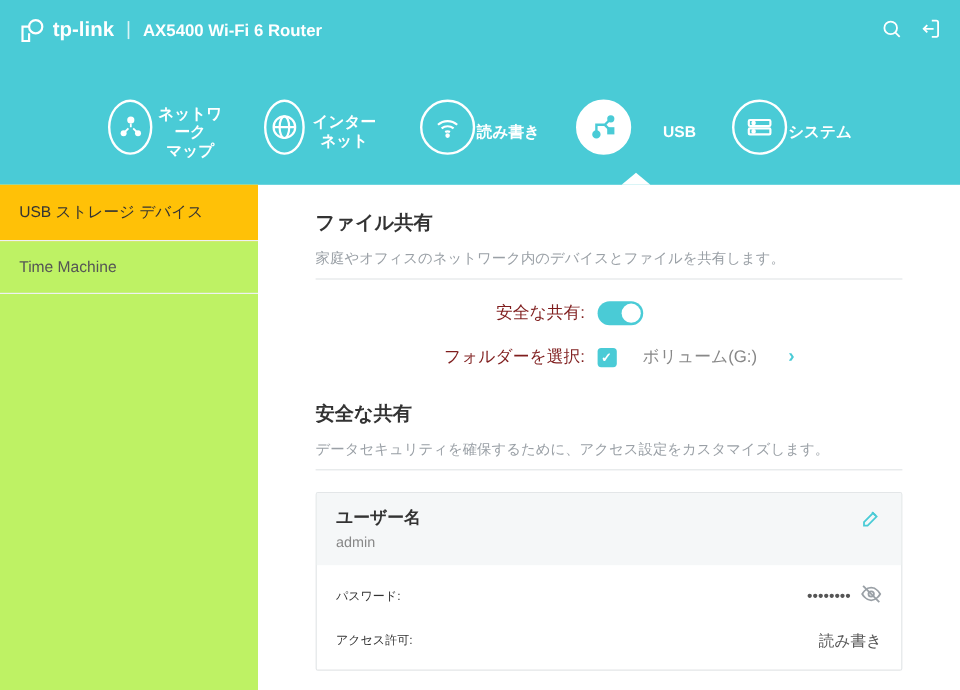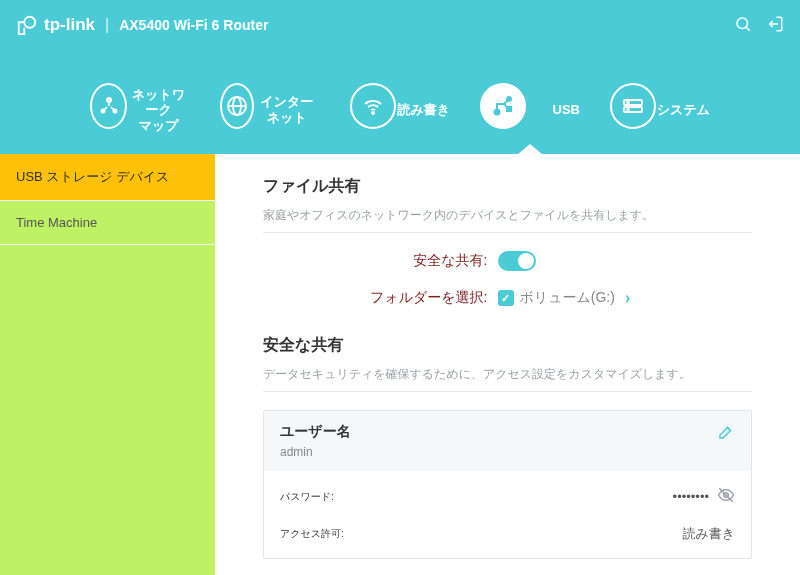--- a/index.html
+++ b/index.html
@@ -29,21 +29,21 @@
 .sidebar-item { padding: 14px 16px; font-size: 13px; color: #555; cursor: pointer; border-bottom: 1px solid #eef1f3; }
 .sidebar-item.active { background: #ffc107; color: #333; }
 
 .main { flex: 1; padding: 22px 48px 0 48px; overflow-y: auto; }
 .section-title { font-size: 16px; font-weight: bold; color: #333; margin-bottom: 10px; }
 .section-desc { font-size: 12px; color: #9aa0a6; margin-bottom: 8px; }
 .hr { border: none; border-top: 1px solid #e3e6e8; margin-bottom: 18px; }
 
 .form-row { display: flex; align-items: center; justify-content: center; margin-bottom: 18px; }
 .row-label { width: 160px; text-align: right; font-size: 14px; color: #7f1d1d; padding-right: 10px; }
-.row-value { width: 180px; display: flex; align-items: center; gap: 6px; color: #888; font-size: 14px; }
+.row-value { width: 180px; display: flex; align-items: center; gap: 22px; color: #888; font-size: 14px; }
 
 .toggle { width: 38px; height: 20px; background: #4acbd6; border-radius: 10px; position: relative; cursor: pointer; }
 .toggle::after { content: ""; width: 16px; height: 16px; background: #fff; border-radius: 50%; position: absolute; top: 2px; right: 2px; }
 
 .checkbox { width: 16px; height: 16px; background: #4acbd6; border-radius: 3px; display: inline-flex; align-items: center; justify-content: center; }
 .checkbox::after { content: "✓"; color: #fff; font-size: 11px; font-weight: bold; }
 .chevron-r { color: #4acbd6; font-size: 16px; font-weight: bold; margin-left: 4px; }
 
 .section2 { margin-top: 28px; }
 

